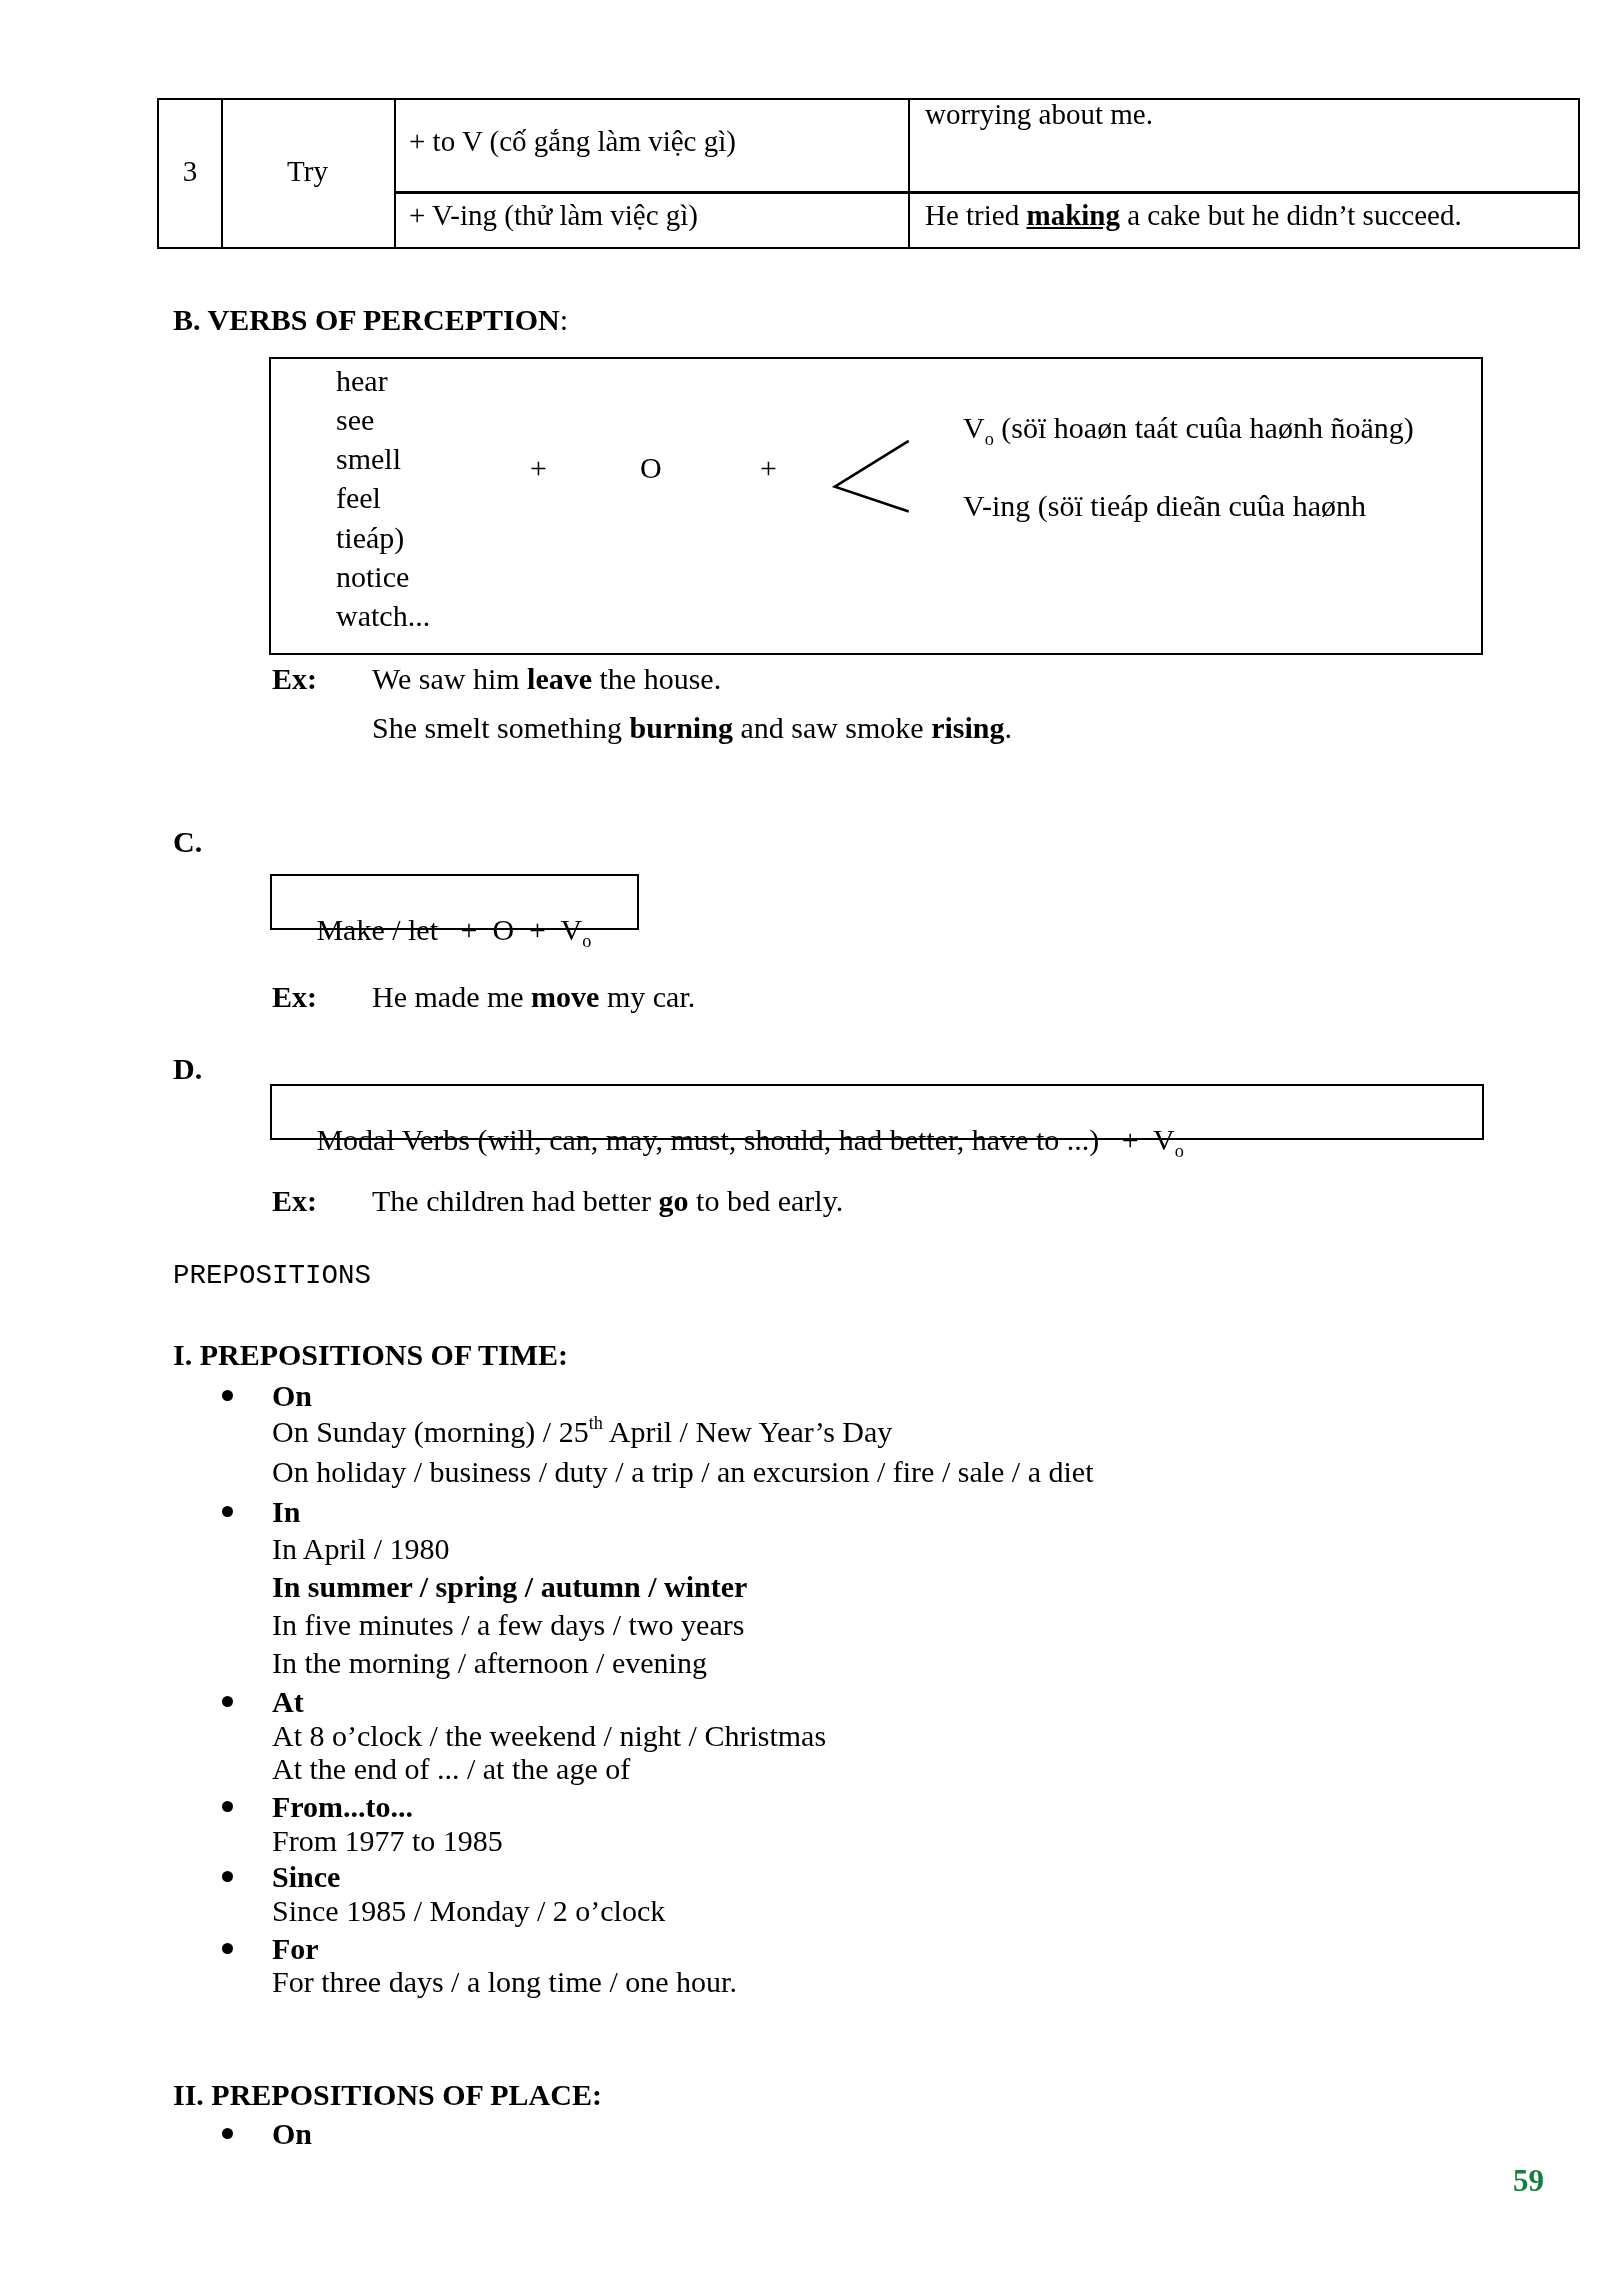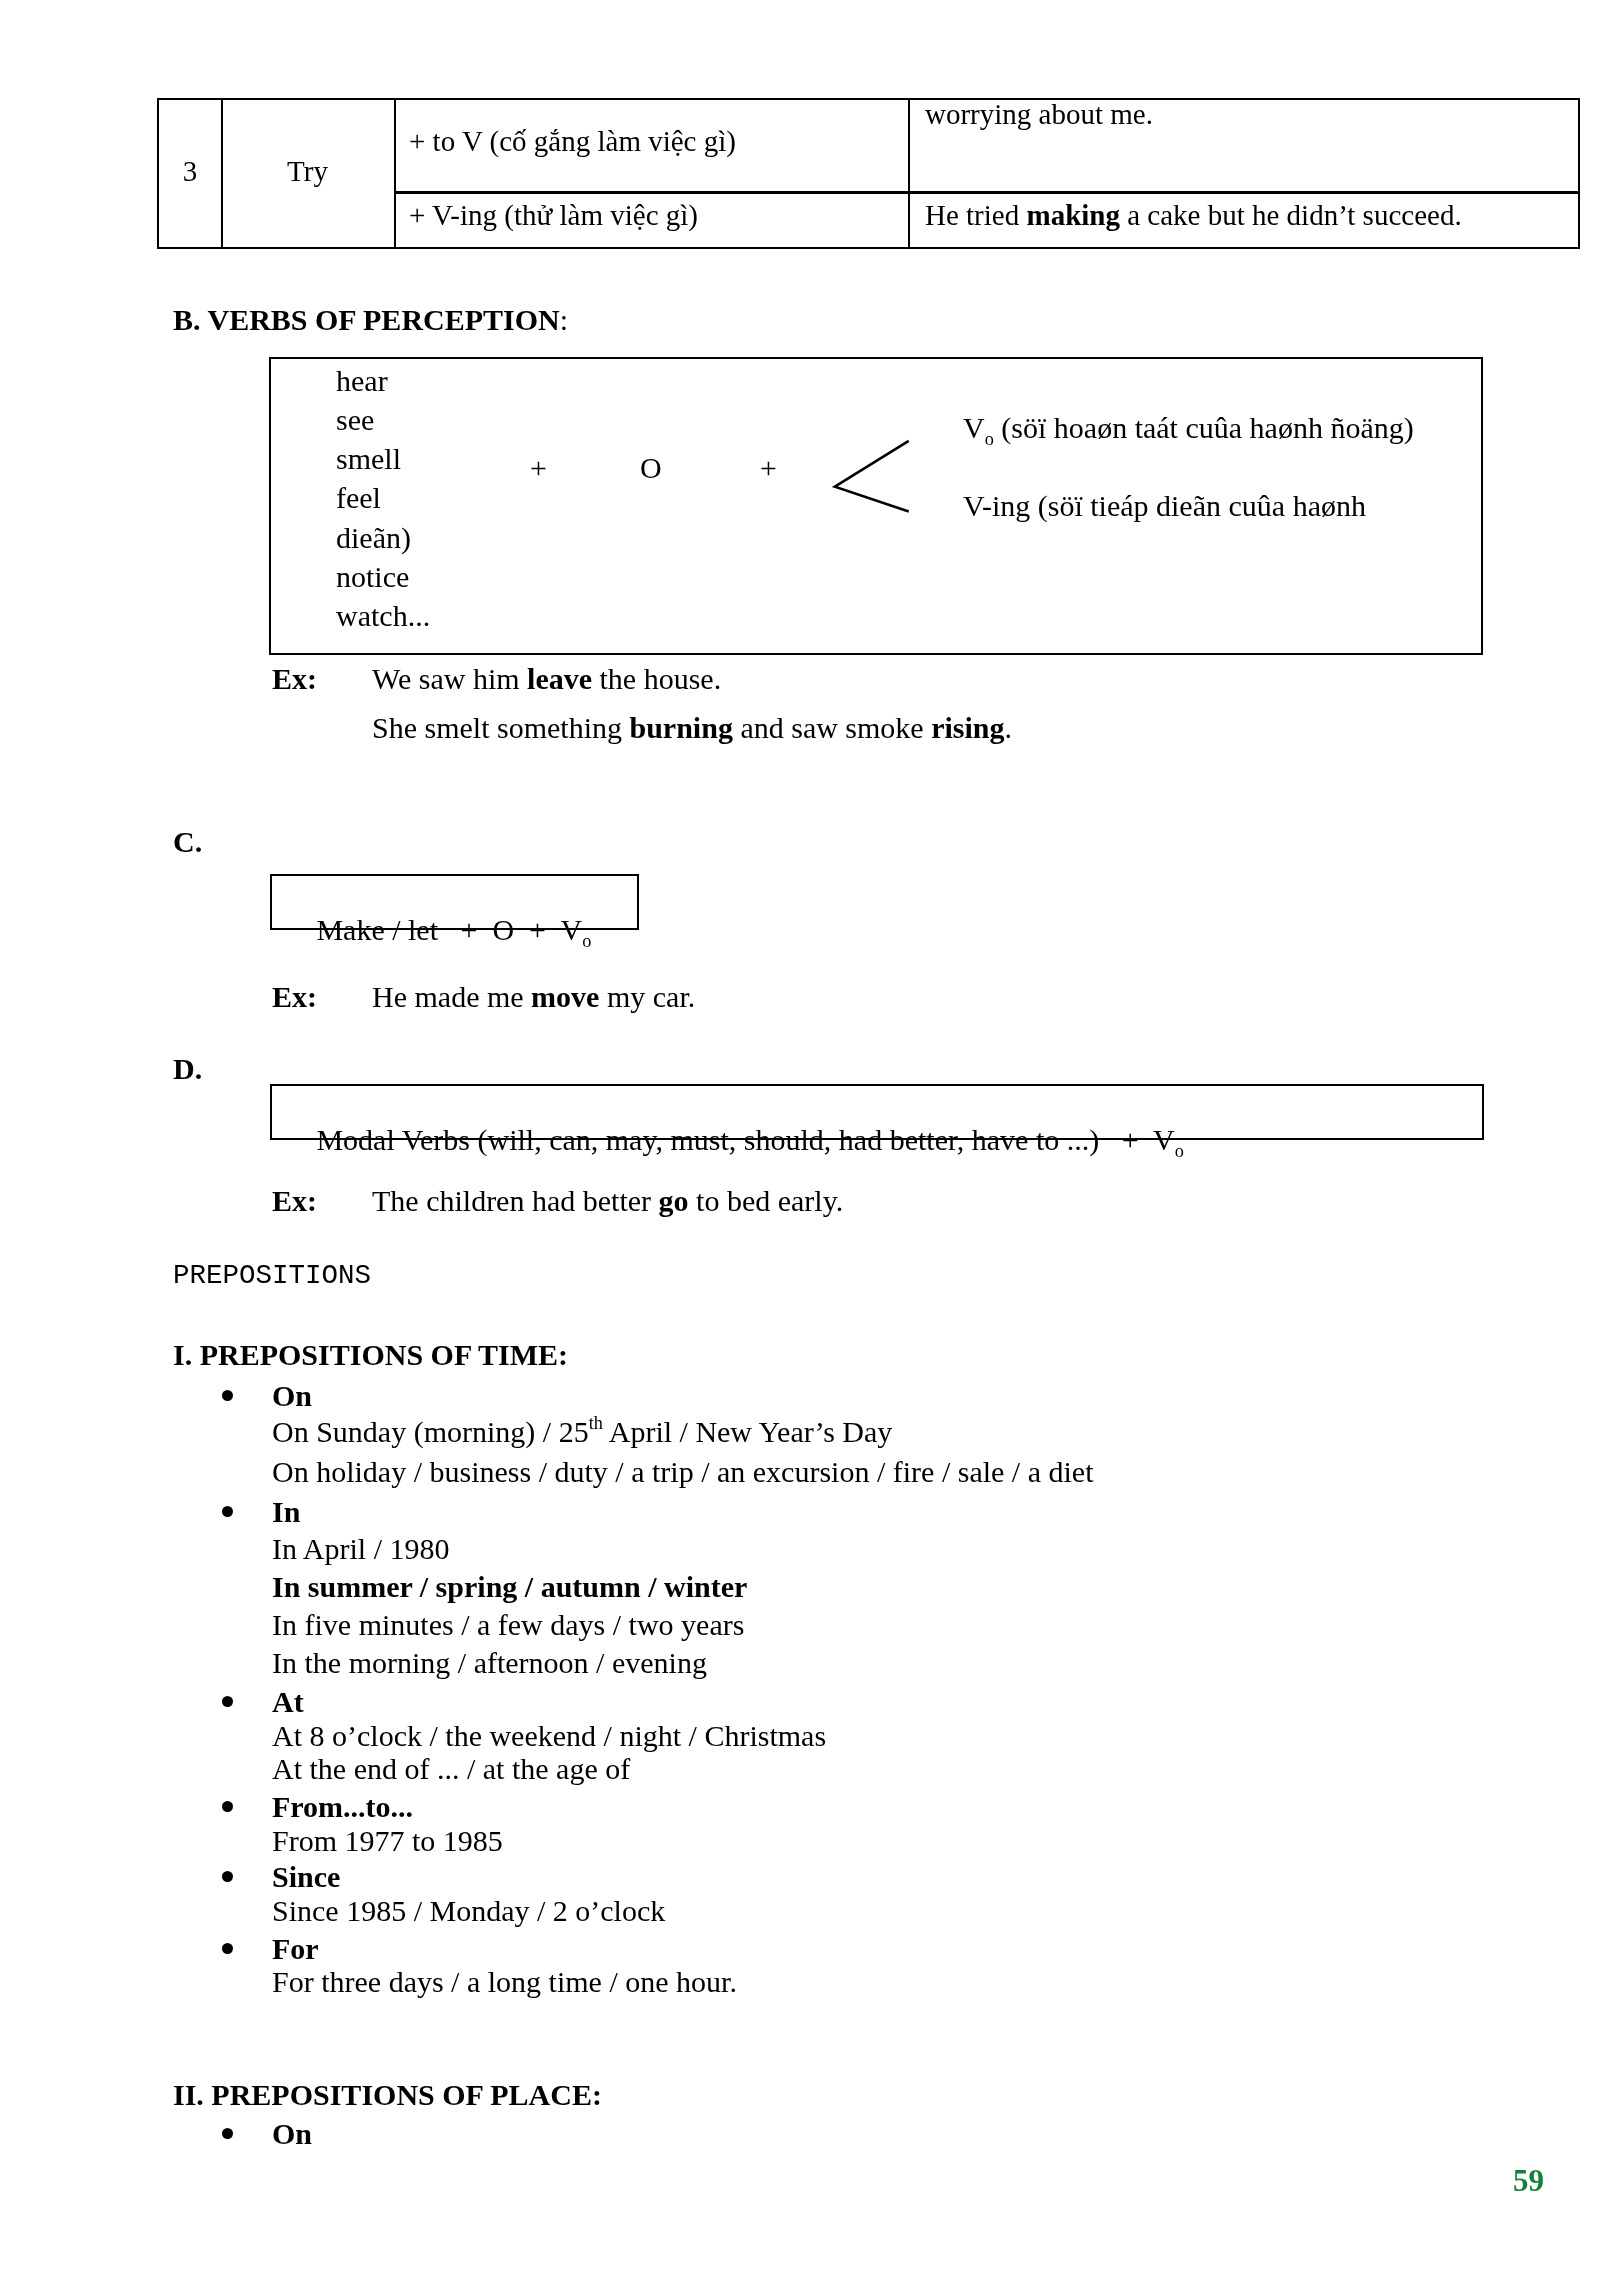--- a/index.html
+++ b/index.html
@@ -42,35 +42,35 @@
   <div class="tcell" style="left:0; width:62px; top:56px; text-align:center">3</div>
   <div class="tcell" style="left:63px; width:171px; top:56px; text-align:center">Try</div>
 
   <div class="tcell" style="left:250px; top:26px">+ to V (cố gắng làm việc gì)</div>
   <div class="tcell" style="left:250px; top:100px">+ V-ing (thử làm việc gì)</div>
 
   <div class="tcell" style="left:766px; top:-0.7px">
     <div><span style="white-space: pre;">worrying about me.</span></div>
   </div>
   <div class="tcell" style="left:766px; top:100px">
-    <div><span style="white-space: pre;">He tried </span><span class="b" style="white-space: pre;">making</span><span style="white-space: pre;"> a cake but he didn’t succeed.</span></div>
+    <div><span style="white-space: pre;">He tried </span><span class="b" style="white-space: pre; text-decoration: underline;">making</span><span style="white-space: pre;"> a cake but he didn’t succeed.</span></div>
   </div>
 </div>
 
 <div class="abs body-text" style="left:173px; top:305px">
   <span class="b">B. VERBS OF PERCEPTION</span><span>:</span>
 </div>
 
 <div class="box" style="left:269px; top:357px; width:1214px; height:298px">
   <div id="verb-list">
       <div class="abs body-text" style="left: 65px; top: 6.5px;">hear</div>
       <div class="abs body-text" style="left: 65px; top: 46px;">see</div>
       <div class="abs body-text" style="left: 65px; top: 85px;">smell</div>
       <div class="abs body-text" style="left: 65px; top: 124px;">feel</div>
-      <div class="abs body-text" style="left: 65px; top: 164px;">dieãn)</div>
+      <div class="abs body-text" style="left: 65px; top: 164px;">tieáp)</div>
       <div class="abs body-text" style="left: 65px; top: 203px;">notice</div>
       <div class="abs body-text" style="left: 65px; top: 242px;">watch...</div>
     </div>
   <div class="abs body-text" style="left:259px; top:94px">+</div>
   <div class="abs body-text" style="left:369px; top:94px">O</div>
   <div class="abs body-text" style="left:489px; top:94px">+</div>
   <svg class="abs" style="left:556px; top:79px" width="85" height="79" viewBox="0 0 130 120">
     <polyline points="125,4 12,74 125,112" fill="none" stroke="#000" stroke-width="4"></polyline>
   </svg>
   <div class="abs body-text" style="left:692px; top:54px">

